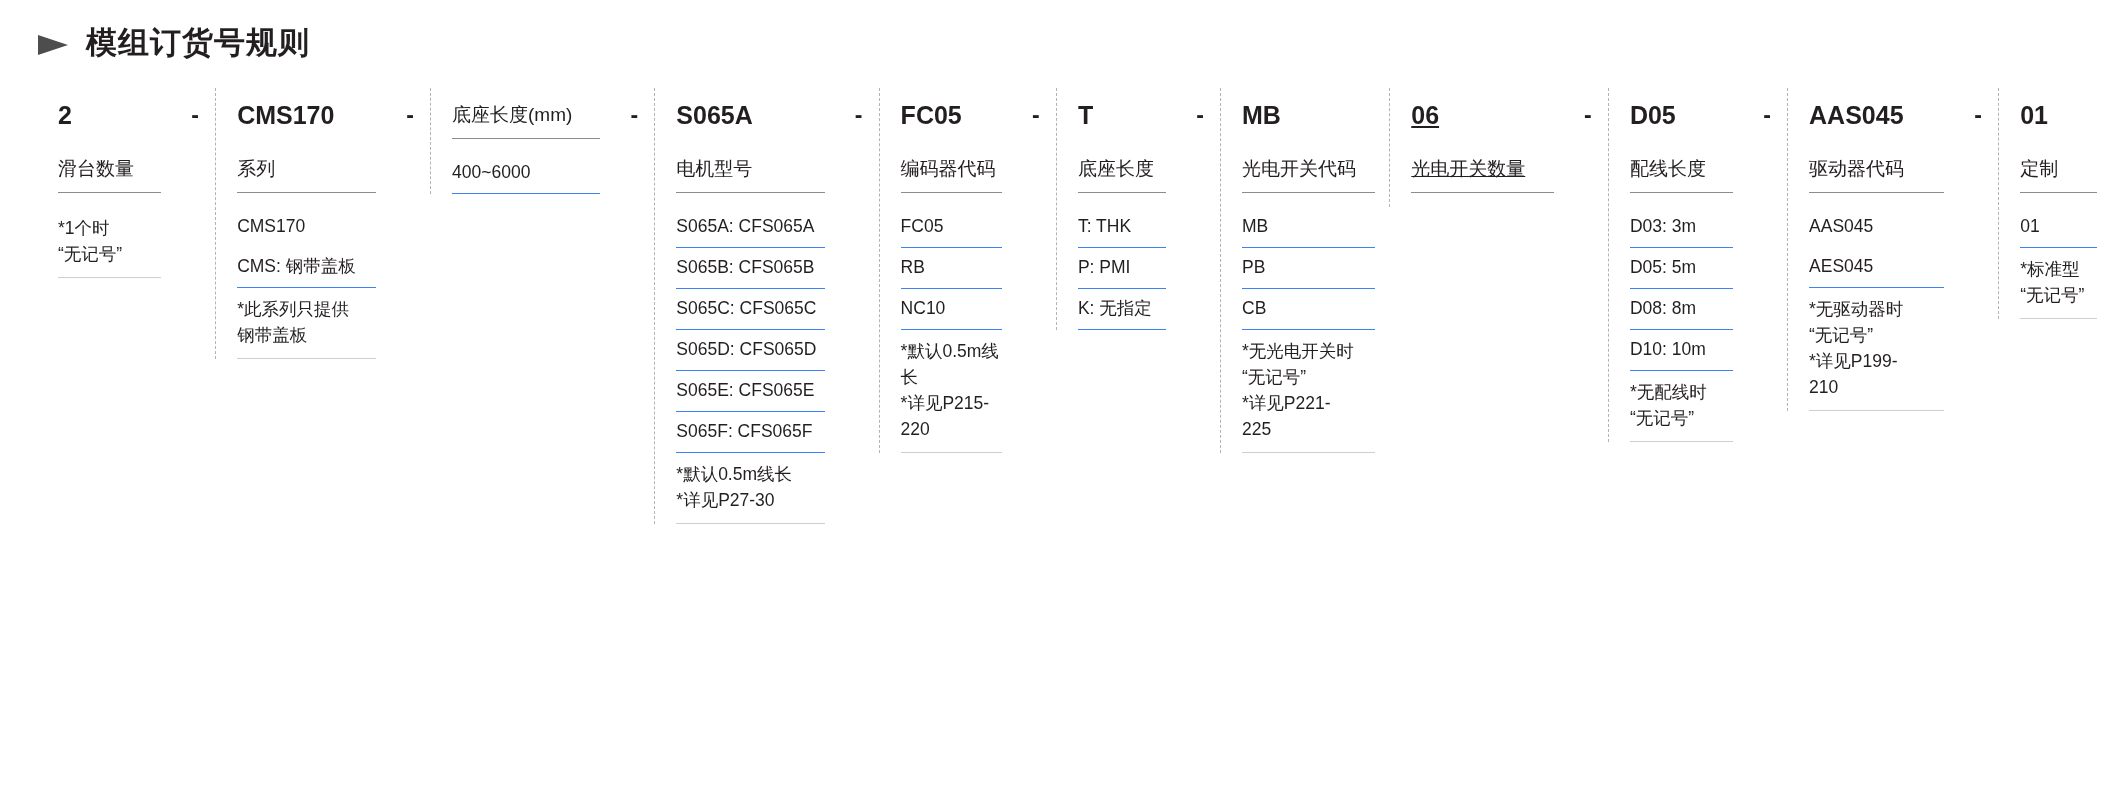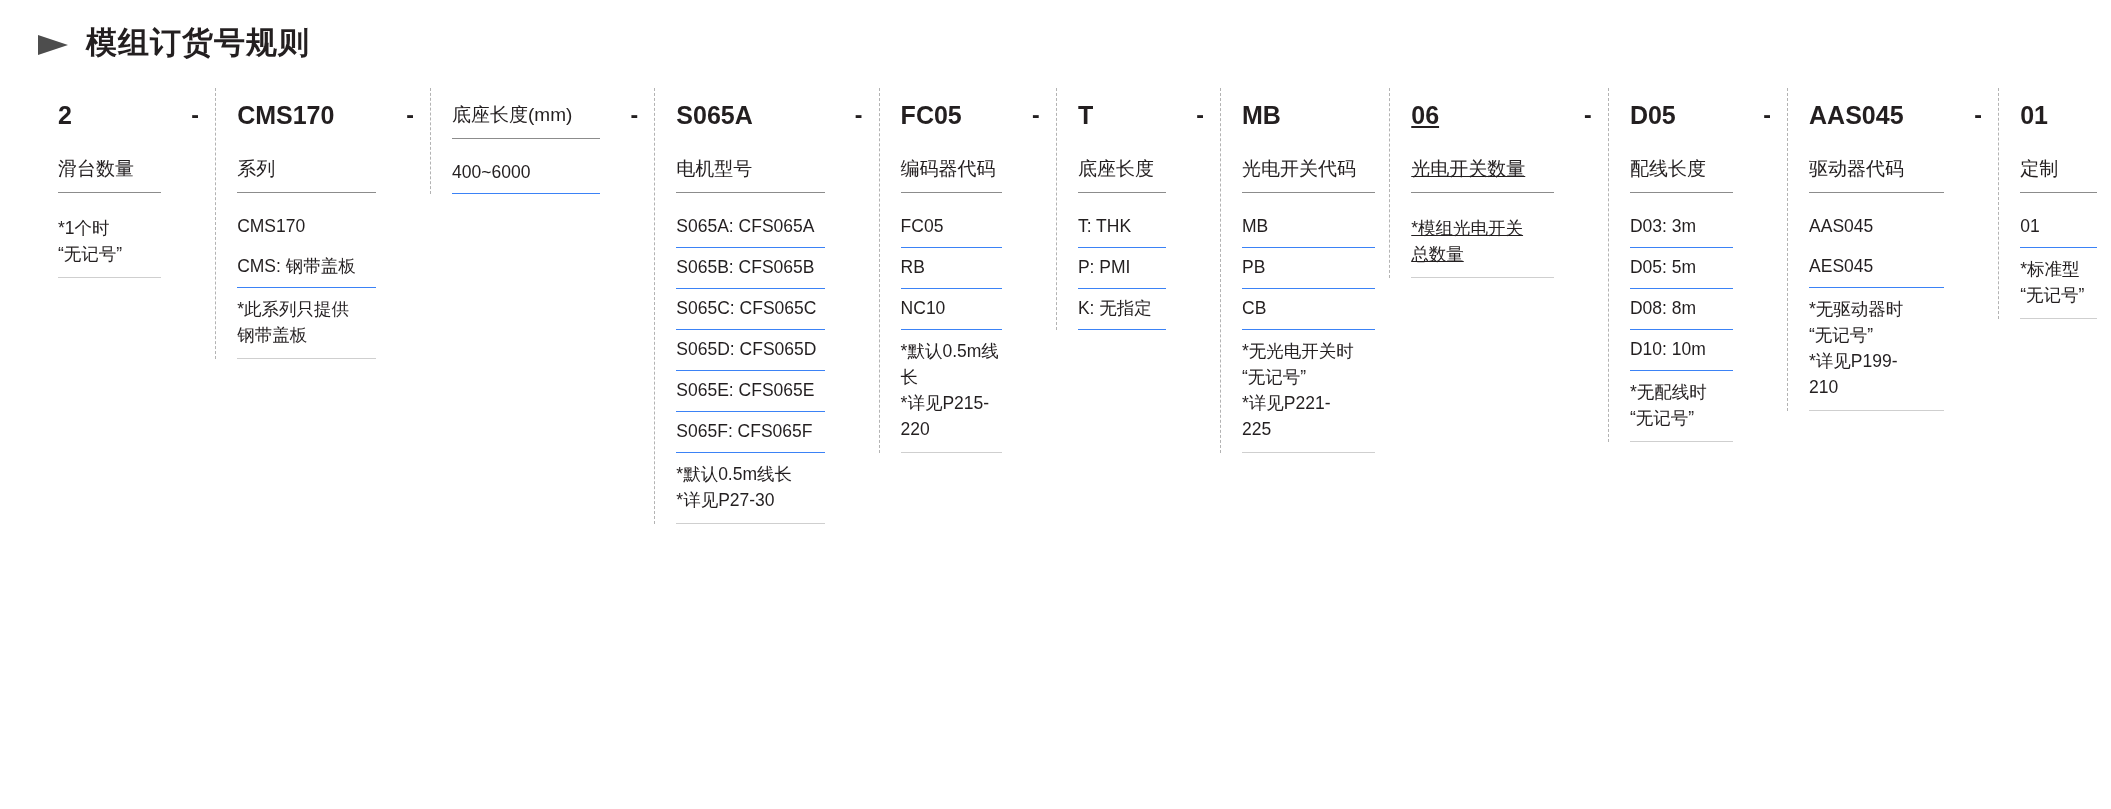--- a/index.html
+++ b/index.html
@@ -249,22 +249,20 @@
 *详见P221-
   225</div>
       </div>
     </div>
 
     <div class="col divider w-pqty">
       <div class="col-inner">
         <div class="code">06</div>
         <div class="head">光电开关数量</div>
         <div class="rule"></div>
-        <div class="note boxed">*模组光电开关
-  总数量</div>
       </div>
     </div>
 
     <div class="dash-col">-</div>
 
     <div class="col divider w-wire">
       <div class="col-inner">
         <div class="code">D05</div>
         <div class="head">配线长度</div>
         <div class="rule"></div>

